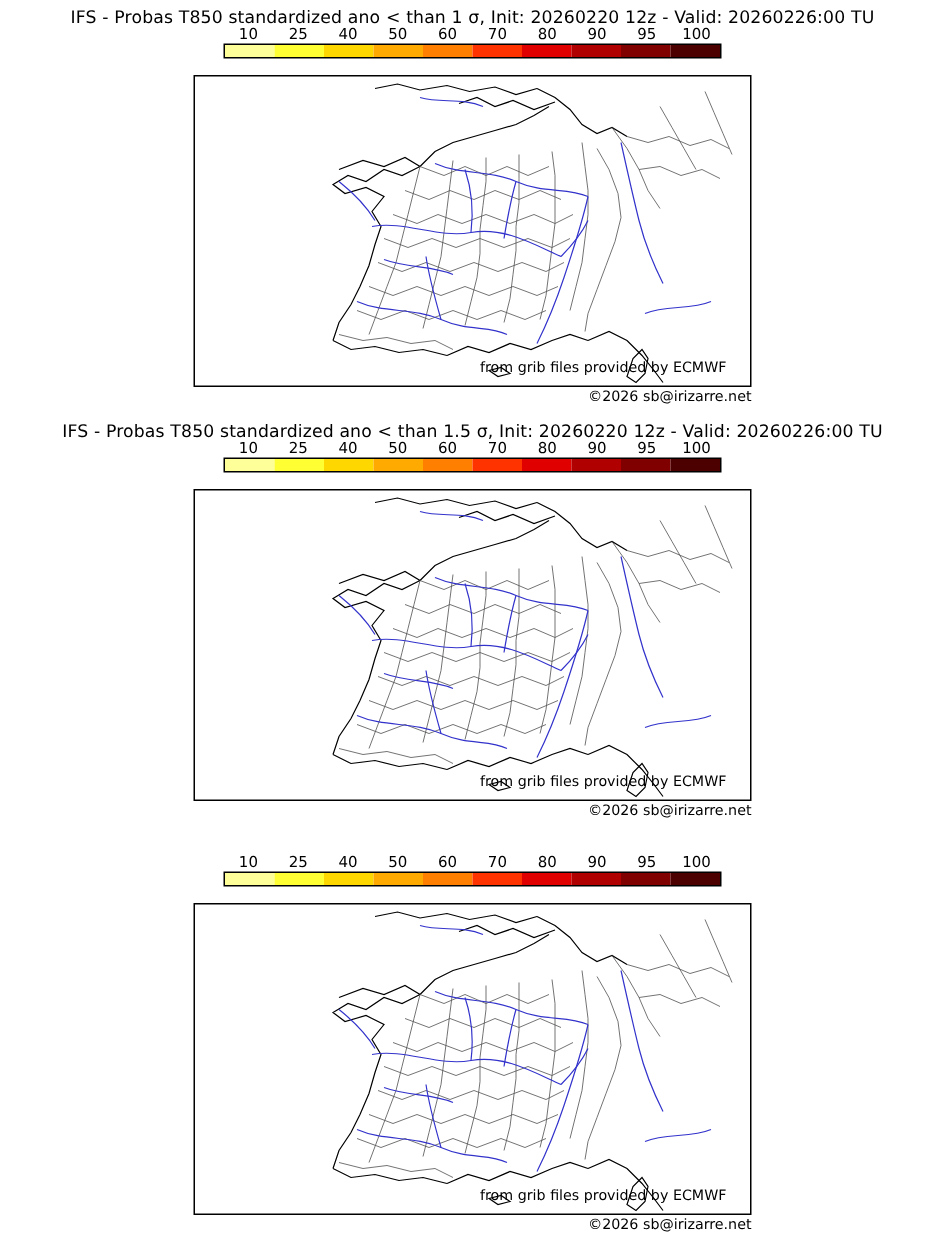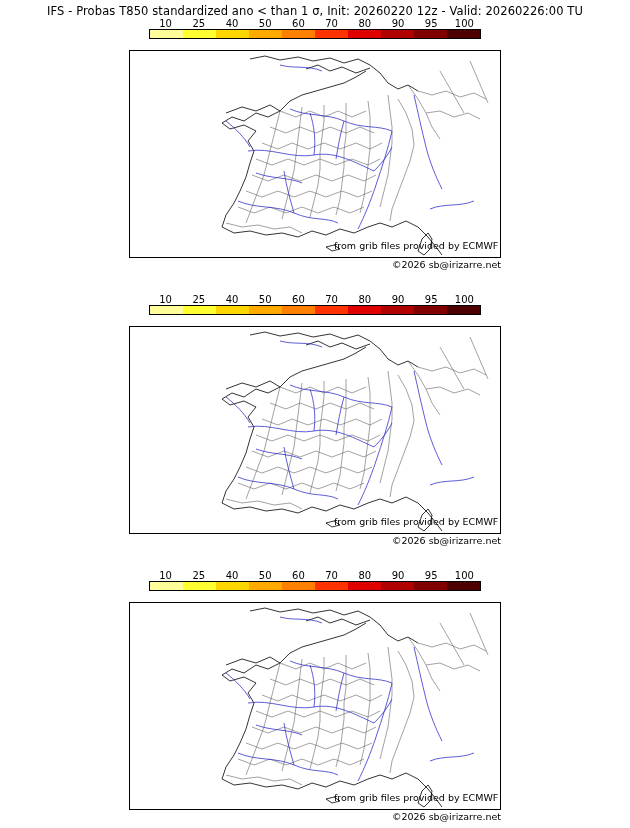--- a/index.html
+++ b/index.html
@@ -81,21 +81,20 @@
     top: 0;
     display: block;
   }
   .ecmwf-note {
     position: absolute;
     left: 190px;
     bottom: 6px;
     font-size: 9.5px;
     color: #000;
     white-space: nowrap;
-    margin-left: 14px;
   }
   .copy-pos {
     position: absolute;
     width: 630px;
     text-align: right;
     padding-right: 129px;
     box-sizing: border-box;
     top: 259px;
     font-size: 9.5px;
   }
@@ -208,20 +207,21 @@
         <path d="M96,70 C106,78 114,86 120,96"></path>
       </g>
     </svg>
     <div class="ecmwf-note">from grib files provided by ECMWF</div>
   </div>
 
   <div class="copy-pos">©2026 sb@irizarre.net</div>
 </div>
 
 <div class="panel">
+  <div class="panel-title">IFS - Probas T850  standardized ano &lt; than 1.5 σ, Init: 20260220 12z - Valid: 20260226:00 TU</div>
 
   <div class="colorbar-wrap">
     <div class="cb-labels">
       <span style="left:5%">10</span>
       <span style="left:15%">25</span>
       <span style="left:25%">40</span>
       <span style="left:35%">50</span>
       <span style="left:45%">60</span>
       <span style="left:55%">70</span>
       <span style="left:65%">80</span>

